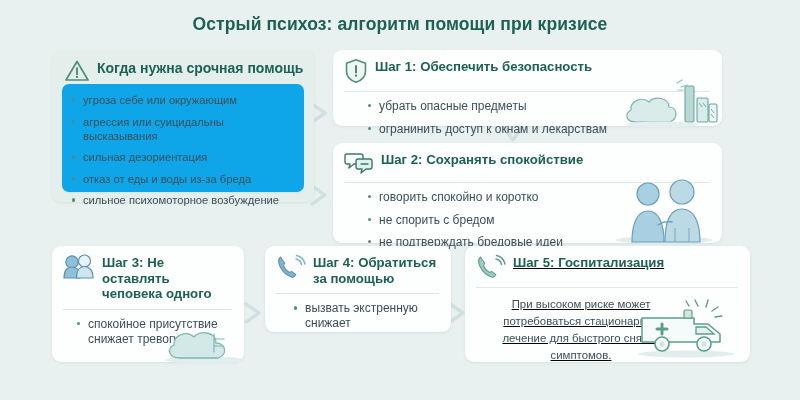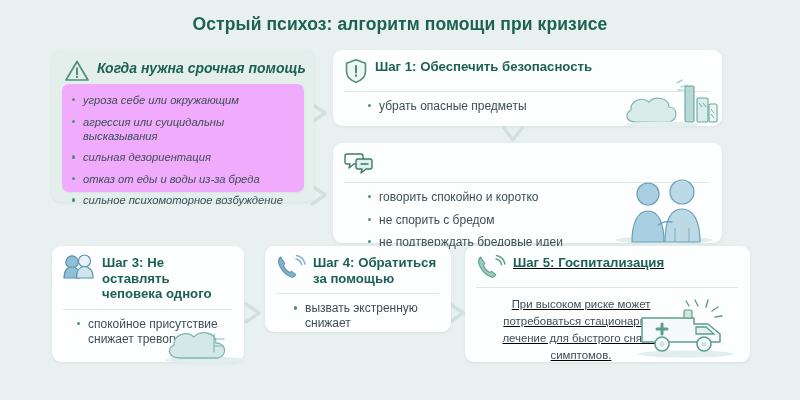--- a/index.html
+++ b/index.html
@@ -19,21 +19,21 @@
     letter-spacing:.1px;
   }
 
   
   .card{
     position:absolute;
     background:#fdfefe;
     border-radius:9px;
     box-shadow:0 1px 3px rgba(40,90,85,.10);
   }
-  .card.tinted{background:#e4efec;font-style:italic;}
+  .card.tinted{background:#e4efec;}
 
   .hdr{display:flex;align-items:flex-start;gap:7px;}
   .hdr-txt{
     font-size:13.2px;font-weight:bold;color:#1d6154;
     line-height:1.18;padding-top:1px;
   }
   .hdr-txt.big{font-size:14px;}
   .rule{height:1px;background:#dfe8e6;margin:7px 0 0 0;}
 
   ul.bul{list-style:none;margin:0;padding:0;}
@@ -46,21 +46,21 @@
   ul.bul li:before{
     content:"";position:absolute;left:2px;top:5px;
     width:3.4px;height:3.4px;border-radius:50%;background:#4f8f7c;
   }
   .para{font-size:11.4px;color:#3c4f57;line-height:1.5;}
 
   
   #panel-warning{left:52px;top:38px;width:262px;height:152px;}
   #warning-inner{
     position:absolute;left:10px;top:34px;width:242px;height:108px;
-    background:#f0abfc;border-radius:7px;
+    background:#0ea5e9;border-radius:7px;
     box-shadow:0 1px 2px rgba(40,90,85,.07);
   }
   #warning-inner ul{padding:9px 10px 0 8px;}
   #warning-inner li{font-size:11.2px;margin-bottom:7.6px;}
   #panel-warning .hdr{padding:9px 0 0 12px;}
 
   #panel-step1{left:333px;top:38px;width:389px;height:76px;}
   #panel-step2{left:333px;top:131px;width:389px;height:100px;}
   #panel-step3{left:52px;top:234px;width:192px;height:116px;}
   #panel-step4{left:265px;top:234px;width:186px;height:86px;}
@@ -138,20 +138,21 @@
                    C6.8 22.6 2.5 18.6 2.5 13 L2.5 5.2 Z" fill="#eef5f3" stroke="#4f8f7c" stroke-width="1.6" stroke-linejoin="round"></path>
           <path d="M12 8 L12 14.6" stroke="#3d7a68" stroke-width="1.8" stroke-linecap="round"></path>
           <circle cx="12" cy="17.7" r="1.1" fill="#3d7a68"></circle>
         </svg>
         <div class="hdr-txt">Шаг 1: Обеспечить безопасность</div>
       </div>
       <div class="rule"></div>
       <div class="body">
         <ul class="bul">
           <li>убрать опасные предметы</li>
+          <li>огранинить доступ к окнам и лекарствам</li>
         </ul>
       </div>
     </div>
     <svg class="art" id="art-city" width="96" height="52" viewBox="0 0 96 52">
       <rect x="63" y="10" width="9" height="36" rx="1.5" fill="#b9d9d6" stroke="#6aa79b" stroke-width="1.1"></rect>
       <rect x="75" y="22" width="11" height="24" rx="1.5" fill="#d7eceb" stroke="#6aa79b" stroke-width="1.1"></rect>
       <rect x="87" y="28" width="8" height="18" rx="1.5" fill="#eaf5f4" stroke="#6aa79b" stroke-width="1.1"></rect>
       <path d="M77 27 l3 4 M81 27 l3 4" stroke="#6aa79b" stroke-width=".9"></path>
       <path d="M89 33 l3 4 M89 38 l3 4" stroke="#6aa79b" stroke-width=".9"></path>
       <path d="M55 7 l5 -3 M59 11 l6 -2 M56 14 l5 0" stroke="#8fc4bd" stroke-width="1.2" stroke-linecap="round"></path>
@@ -164,20 +165,21 @@
   <div class="card" id="panel-step2">
     <div class="pad">
       <div class="hdr">
         <svg class="ico" width="30" height="24" viewBox="0 0 30 24">
           <path d="M3 3 H17 A2 2 0 0 1 19 5 V11 A2 2 0 0 1 17 13 H10 L5 17 L6 13 H3
                    A2 2 0 0 1 1 11 V5 A2 2 0 0 1 3 3 Z" fill="#fff" stroke="#3d7a68" stroke-width="1.4" stroke-linejoin="round"></path>
           <path d="M14 8 H26 A2 2 0 0 1 28 10 V16 A2 2 0 0 1 26 18 H22 L17 22 L18 18 H14
                    A2 2 0 0 1 12 16 V10 A2 2 0 0 1 14 8 Z" fill="#dff0ef" stroke="#3d7a68" stroke-width="1.4" stroke-linejoin="round"></path>
           <path d="M17 13 H24" stroke="#3d7a68" stroke-width="1.3" stroke-linecap="round"></path>
         </svg>
+        <div class="hdr-txt">Шаг 2: Сохранять спокойствие</div>
       </div>
       <div class="rule"></div>
       <div class="body">
         <ul class="bul">
           <li>говорить спокойно и коротко</li>
           <li>не спорить с бредом</li>
           <li>не подтверждать бредовые идеи</li>
         </ul>
       </div>
     </div>

